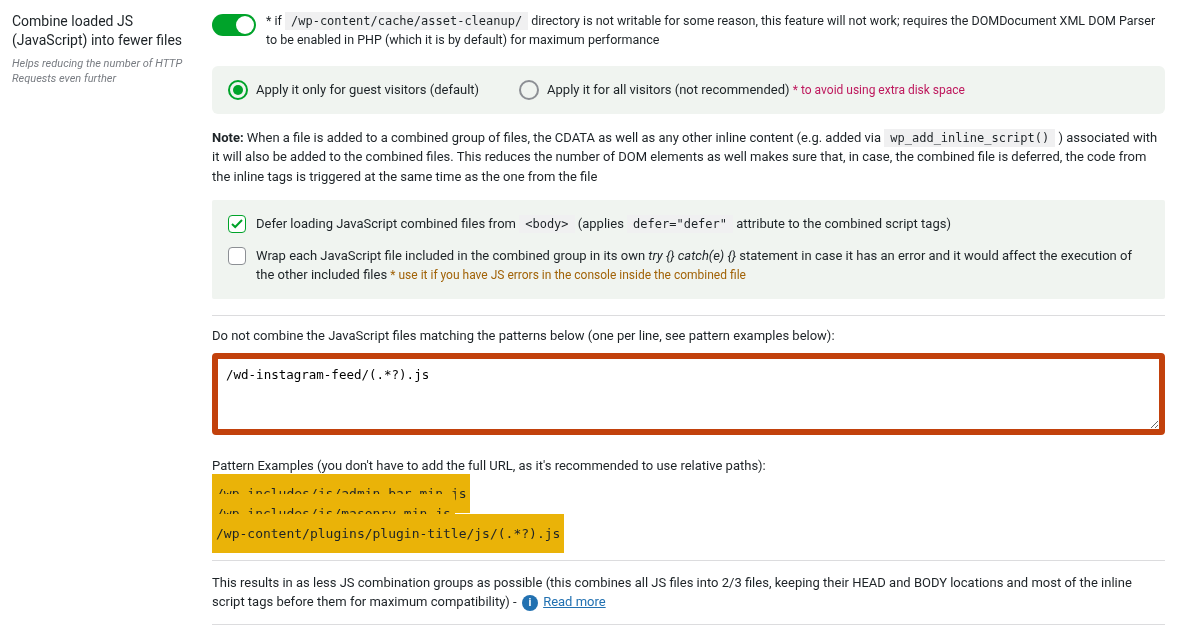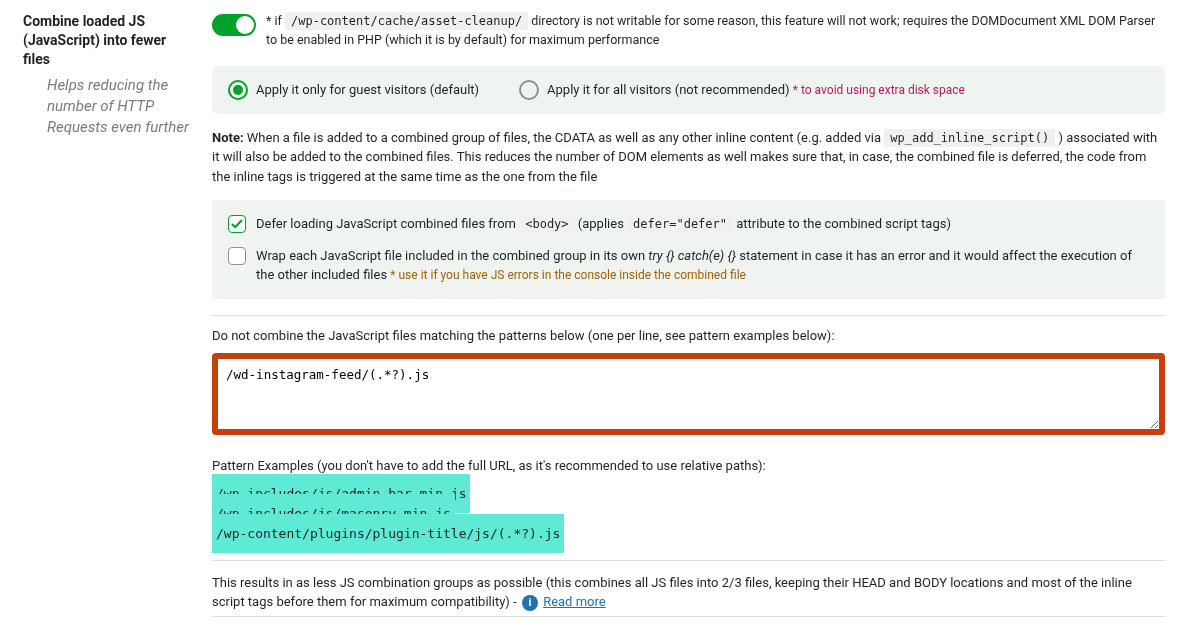--- a/index.html
+++ b/index.html
@@ -16,30 +16,29 @@
     padding: 12px;
     width: 1177px;
   }
   .left-col {
     width: 200px;
     padding-right: 16px;
     flex-shrink: 0;
   }
   .left-col h3 {
     font-size: 14px;
-    font-weight: 700;
-    margin: 0 0 6px 11px;
+    font-weight: 400;
+    margin: 0 0 6px 0;
     line-height: 1.35;
   }
   .left-col .subtitle {
     font-style: italic;
     color: #787c82;
-    font-size: 15px;
+    font-size: 11px;
     line-height: 1.4;
-    margin-left: 35px;
   }
   .right-col {
     flex: 1;
     min-width: 0;
   }
   .toggle-row {
     display: flex;
     align-items: flex-start;
     gap: 10px;
   }
@@ -176,29 +175,29 @@
   .pattern-block {
     margin-top: 18px;
   }
   .pattern-ex {
     font-family: Consolas, Menlo, monospace;
     font-size: 13px;
     line-height: 1.55;
     margin-top: 4px;
   }
   .pattern-ex span {
-    background: #5eead4;
+    background: #eab308;
     padding: 12px 4px;
   }
   .result-block {
     border-top: 1px solid #dcdcde;
     margin-top: 16px;
     padding-top: 12px;
     border-bottom: 1px solid #dcdcde;
-    padding-bottom: 4px;
+    padding-bottom: 12px;
     font-size: 13px;
     line-height: 1.5;
   }
   .info-ic {
     display: inline-flex;
     width: 16px;
     height: 16px;
     border-radius: 50%;
     background: #2271b1;
     color: #fff;

